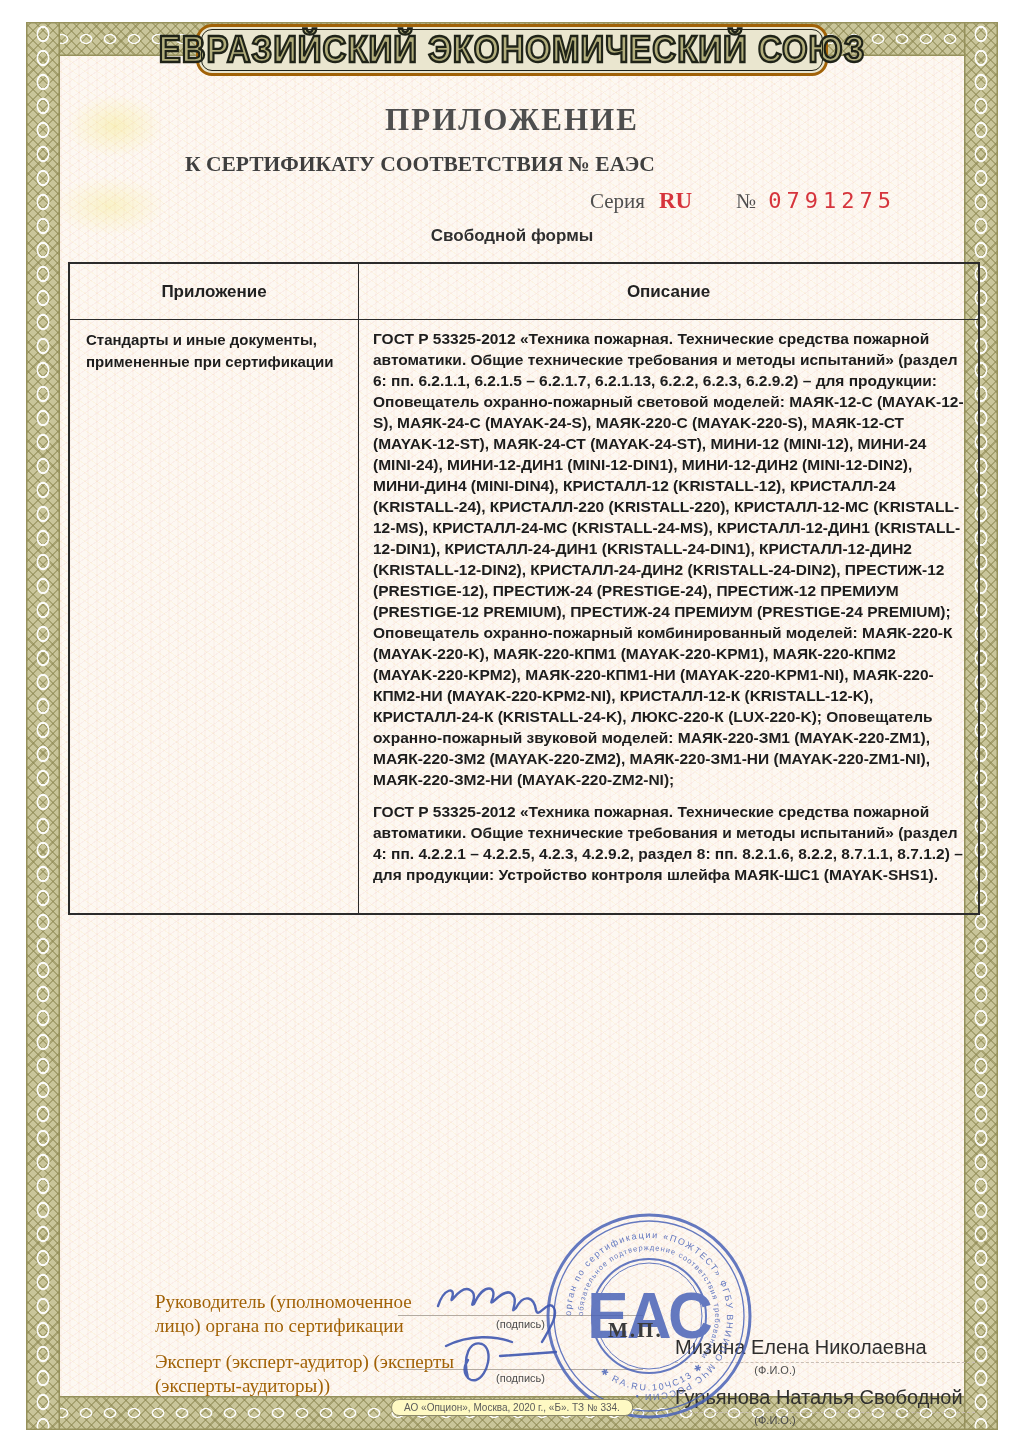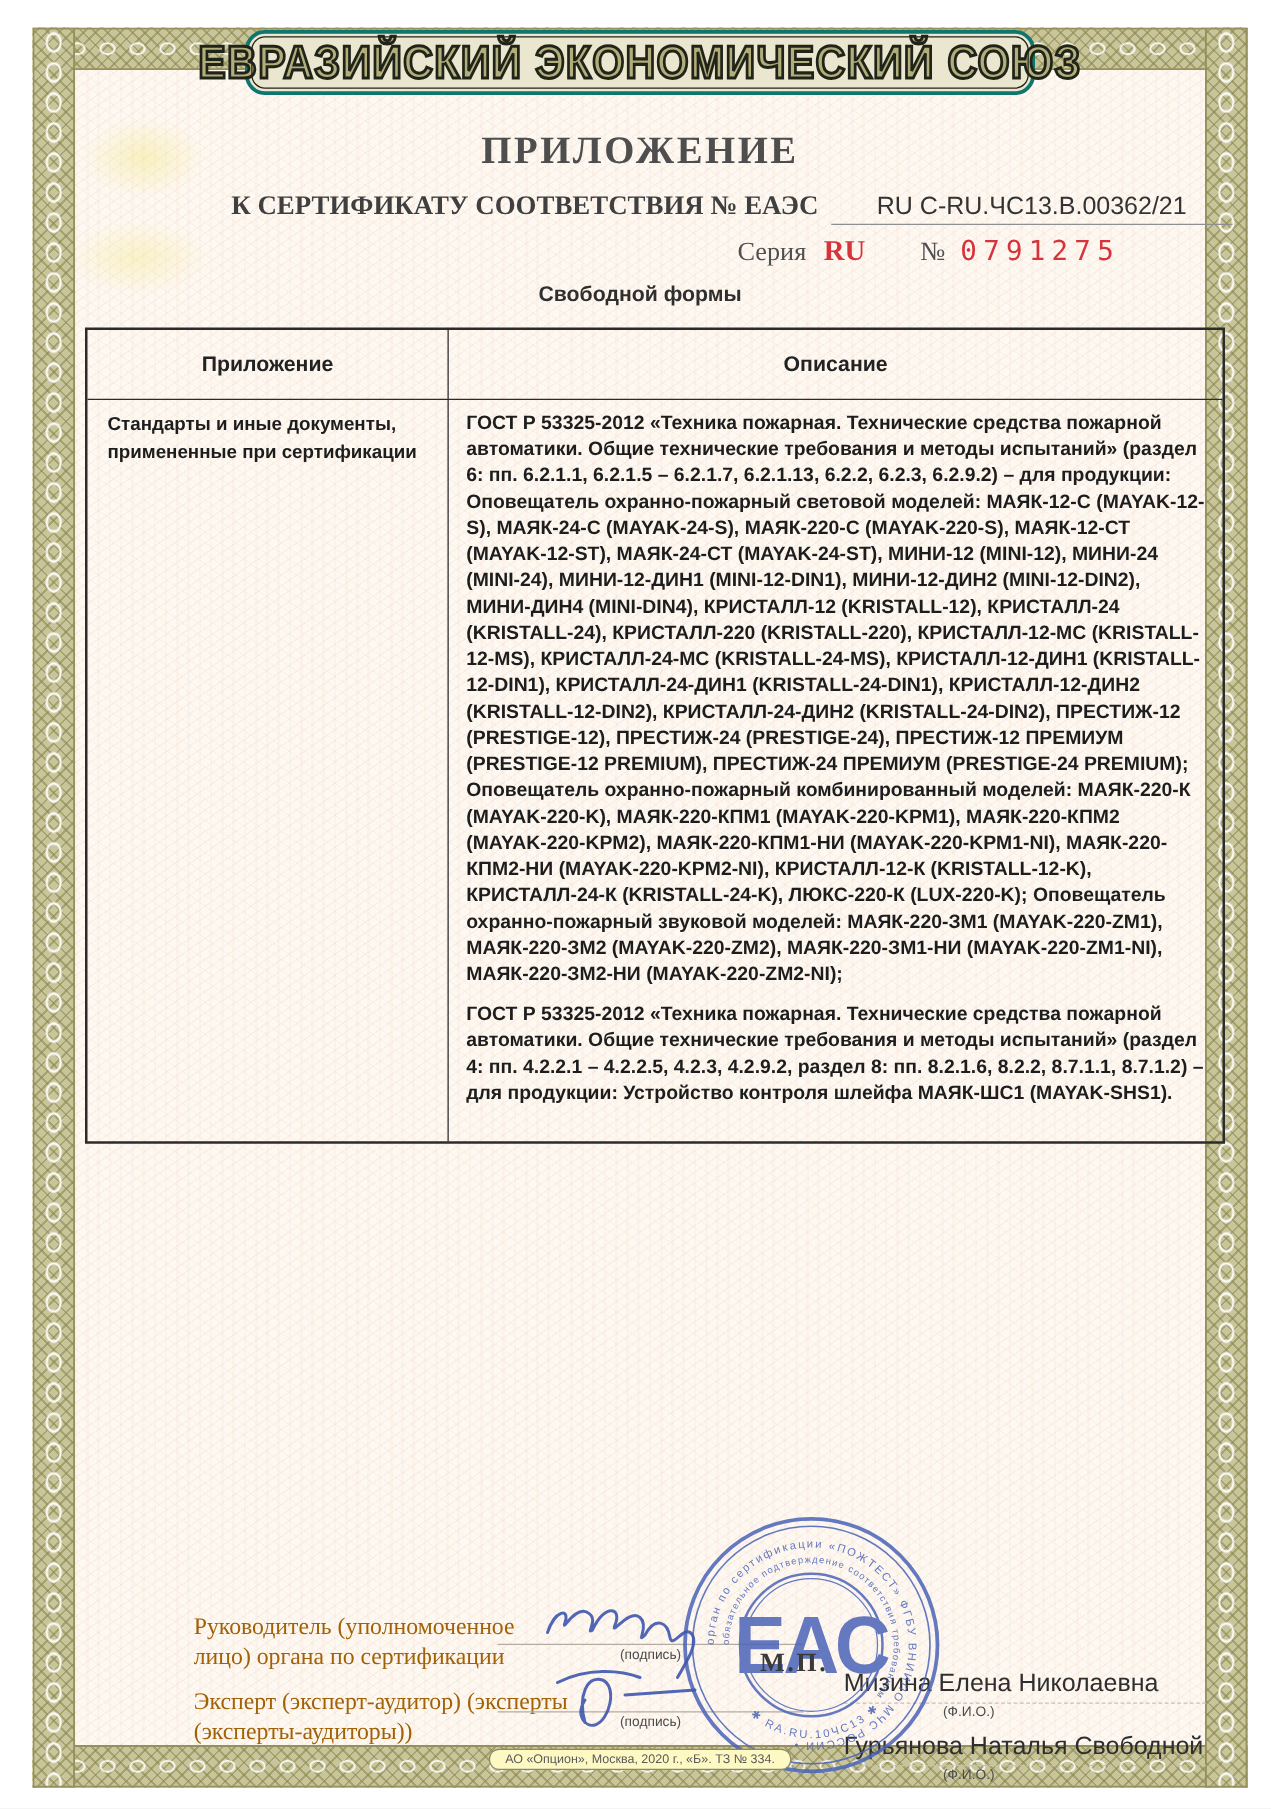--- a/index.html
+++ b/index.html
@@ -25,21 +25,21 @@
   
   .inner{position:absolute;left:60px;top:56px;right:60px;bottom:51px;background-color:#fdf8f2;
     background-image:
       radial-gradient(70px 45px at 55px 70px, rgba(242,230,120,.40), rgba(242,230,120,0) 70%),
       radial-gradient(80px 42px at 50px 150px, rgba(242,230,120,.34), rgba(242,230,120,0) 70%),
       repeating-linear-gradient(35deg, rgba(240,205,90,.10) 0 1px, rgba(0,0,0,0) 1px 7px),
       repeating-linear-gradient(-35deg, rgba(231,150,158,.11) 0 1px, rgba(0,0,0,0) 1px 7px),
       repeating-linear-gradient(90deg, rgba(236,176,156,.07) 0 2px, rgba(0,0,0,0) 2px 9px);}
   
   .banner{position:absolute;left:50%;transform:translateX(-50%);top:24px;width:632px;height:52px;
-    background:#eae6cf;border:3px solid #0f766e;border-radius:16px;box-sizing:border-box;
+    background:#eae6cf;border:3px solid #a16207;border-radius:16px;box-sizing:border-box;
     display:flex;align-items:center;justify-content:center;z-index:5;}
   .banner:after{content:"";position:absolute;inset:2px;border:1.5px solid #20231a;border-radius:11px;}
   .banner-text{font-family:"Liberation Sans",sans-serif;font-weight:700;font-size:33px;letter-spacing:1px;
     color:#b2ae7c;-webkit-text-stroke:2.2px #1f2318;transform:scaleY(1.12);white-space:nowrap;}
   
   .doc-title{position:absolute;left:0;right:0;top:102px;text-align:center;
     font-family:"Liberation Serif",serif;font-weight:700;font-size:31px;letter-spacing:2px;color:#4e4e4e;}
   .cert-line{position:absolute;left:185px;right:38px;top:152px;display:flex;align-items:baseline;}
   .cert-label{font-family:"Liberation Serif",serif;font-weight:700;font-size:21.5px;color:#3f3f3f;white-space:nowrap;}
   .cert-value{flex:1;margin-left:10px;border-bottom:1.5px solid #8f8f8f;text-align:center;
@@ -97,21 +97,20 @@
   <div class="band v band-right"></div>
   <div class="inner"></div>
 
   <div class="banner">
     <div class="banner-text">ЕВРАЗИЙСКИЙ ЭКОНОМИЧЕСКИЙ СОЮЗ</div>
   </div>
 
   <div class="doc-title">ПРИЛОЖЕНИЕ</div>
   <div class="cert-line">
     <span class="cert-label">К СЕРТИФИКАТУ СООТВЕТСТВИЯ № ЕАЭС</span>
-    <span class="cert-value">RU C-RU.ЧС13.В.00362/21</span>
   </div>
   <div class="series-line">
     <span class="series-label">Серия</span>
     <span class="series-value">RU</span>
     <span class="num-sign">№</span>
     <span class="blank-number">0791275</span>
   </div>
   <div class="form-type">Свободной формы</div>
 
   <div class="cert-table">

